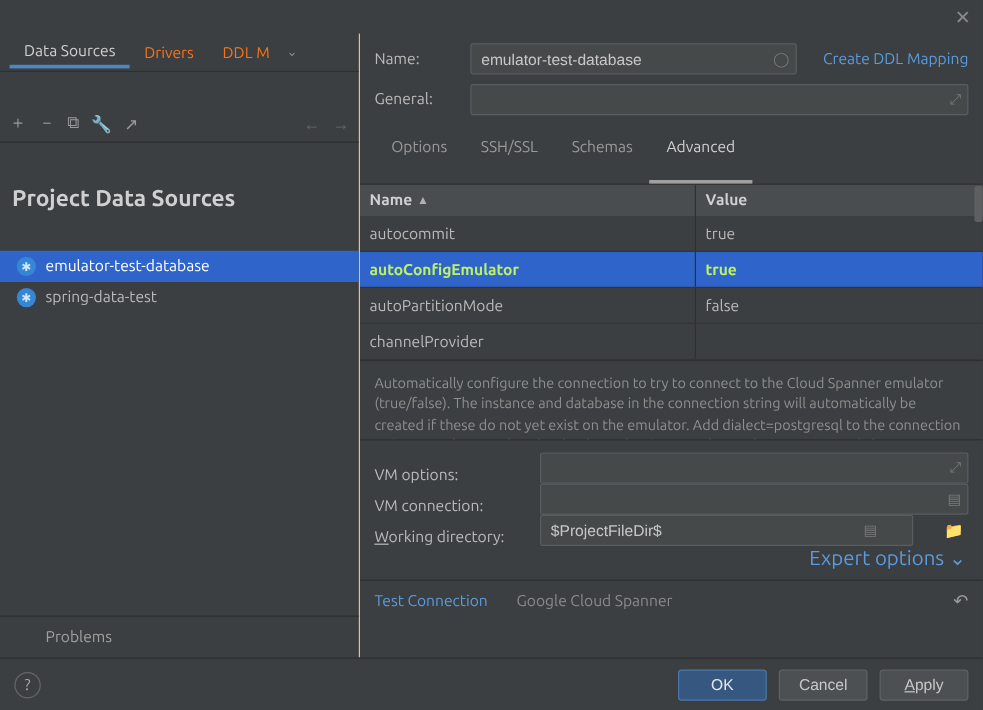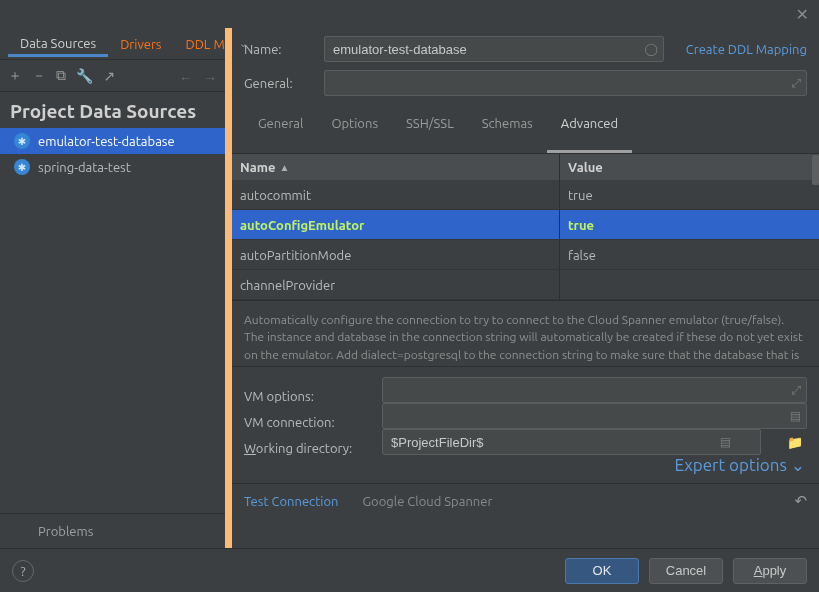--- a/index.html
+++ b/index.html
@@ -28,24 +28,25 @@
   color: #8a8a8a;
   font-size: 16px;
   cursor: pointer;
 }
 .main-area {
   flex: 1;
   display: flex;
   min-height: 0;
 }
 .left-panel {
-  width: 232px;
+  width: 300px;
   display: flex;
   flex-direction: column;
-  border-right: 7px solid #fdba74;
+  border-right: 1px solid #fdba74;
+  gap: 27px;
 }
 .tabs-row {
   display: flex;
   align-items: center;
   height: 32px;
   padding: 0 8px;
   border-bottom: 1px solid #2e2f30;
 }
 .tab-item {
   padding: 6px 12px;
@@ -177,21 +178,21 @@
   height: 30px;
   align-items: center;
 }
 .prop-head {
   background: #4a4d4f;
   font-weight: bold;
   color: #d0d0d0;
   height: 26px;
 }
 .col-name {
-  width: 328px;
+  width: 280px;
   padding-left: 8px;
   border-right: 1px solid #2e2f30;
   height: 100%;
   display: flex;
   align-items: center;
 }
 .col-val {
   flex: 1;
   padding-left: 8px;
 }
@@ -326,21 +327,20 @@
         <div class="form-row">
           <span class="form-label">General:</span>
           <div class="input-wrap">
             <input class="text-input" value="" style="">
             <span class="input-icon-right">⤢</span>
           </div>
         </div>
       </div>
 
       <div class="sub-tabs">
-        <div class="sub-tab">General</div>
         <div class="sub-tab">Options</div>
         <div class="sub-tab">SSH/SSL</div>
         <div class="sub-tab">Schemas</div>
         <div class="sub-tab active">Advanced</div>
       </div>
 
       <div class="prop-table">
         <div class="prop-head">
           <div class="col-name">
               <span>Name</span>

